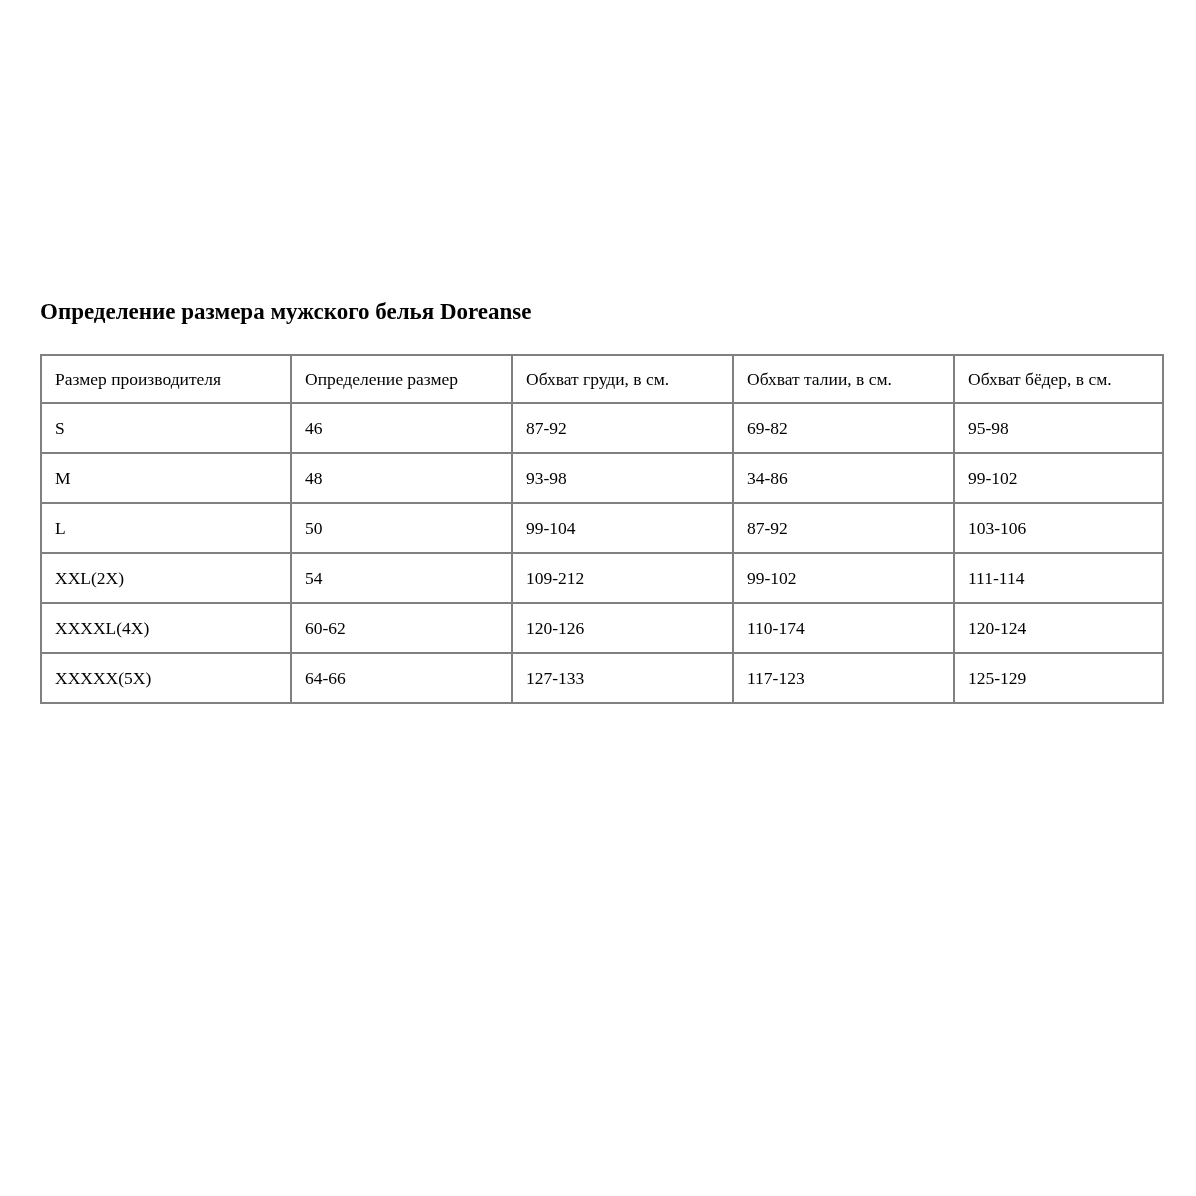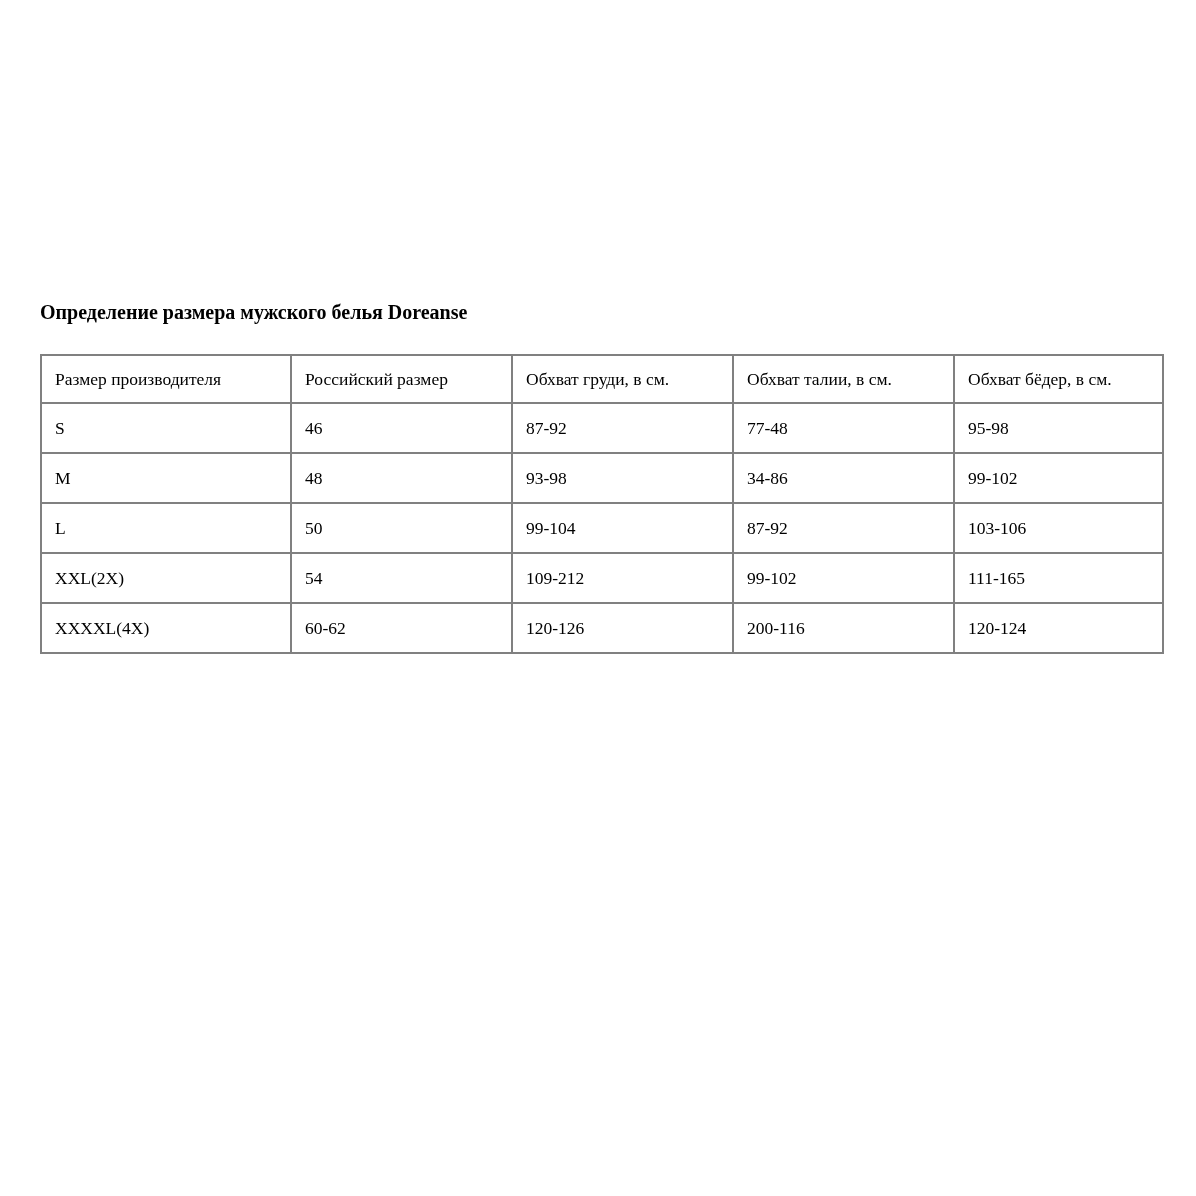--- a/index.html
+++ b/index.html
@@ -9,21 +9,21 @@
     background: #ffffff;
     font-family: "Liberation Serif", serif;
     color: #000000;
   }
   .page {
     padding-top: 301px;
     padding-left: 40px;
     padding-right: 34px;
   }
   .doc-title {
-    font-size: 20px;
+    font-size: 23px;
     font-weight: bold;
     line-height: 22px;
     margin-bottom: 31px;
   }
   table.size-table {
     border-collapse: collapse;
     table-layout: fixed;
     width: 1122px;
     font-family: Liberation Serif, serif;
   }
@@ -56,32 +56,32 @@
     <colgroup>
       <col class="c1">
         <col class="c2">
         <col class="c3">
         <col class="c4">
         <col class="c5">
     </colgroup>
     <thead>
       <tr>
           <th>Размер производителя</th>
-          <th>Российский размер</th>
+          <th>Определение размер</th>
           <th>Обхват груди, в см.</th>
           <th>Обхват талии, в см.</th>
           <th>Обхват бёдер, в см.</th>
         </tr>
     </thead>
     <tbody>
         <tr>
           <td>S</td>
           <td>46</td>
           <td>87-92</td>
-          <td>77-48</td>
+          <td>69-82</td>
           <td>95-98</td>
         </tr>
         <tr>
           <td>M</td>
           <td>48</td>
           <td>93-98</td>
           <td>34-86</td>
           <td>99-102</td>
         </tr>
         <tr>
@@ -89,24 +89,31 @@
           <td>50</td>
           <td>99-104</td>
           <td>87-92</td>
           <td>103-106</td>
         </tr>
         <tr>
           <td>XXL(2X)</td>
           <td>54</td>
           <td>109-212</td>
           <td>99-102</td>
-          <td>111-165</td>
+          <td>111-114</td>
         </tr>
         <tr>
           <td>XXXXL(4X)</td>
           <td>60-62</td>
           <td>120-126</td>
-          <td>200-116</td>
+          <td>110-174</td>
           <td>120-124</td>
+        </tr>
+        <tr>
+          <td>XXXXX(5X)</td>
+          <td>64-66</td>
+          <td>127-133</td>
+          <td>117-123</td>
+          <td>125-129</td>
         </tr>
       </tbody>
   </table>
 </div>
 
 </body></html>

